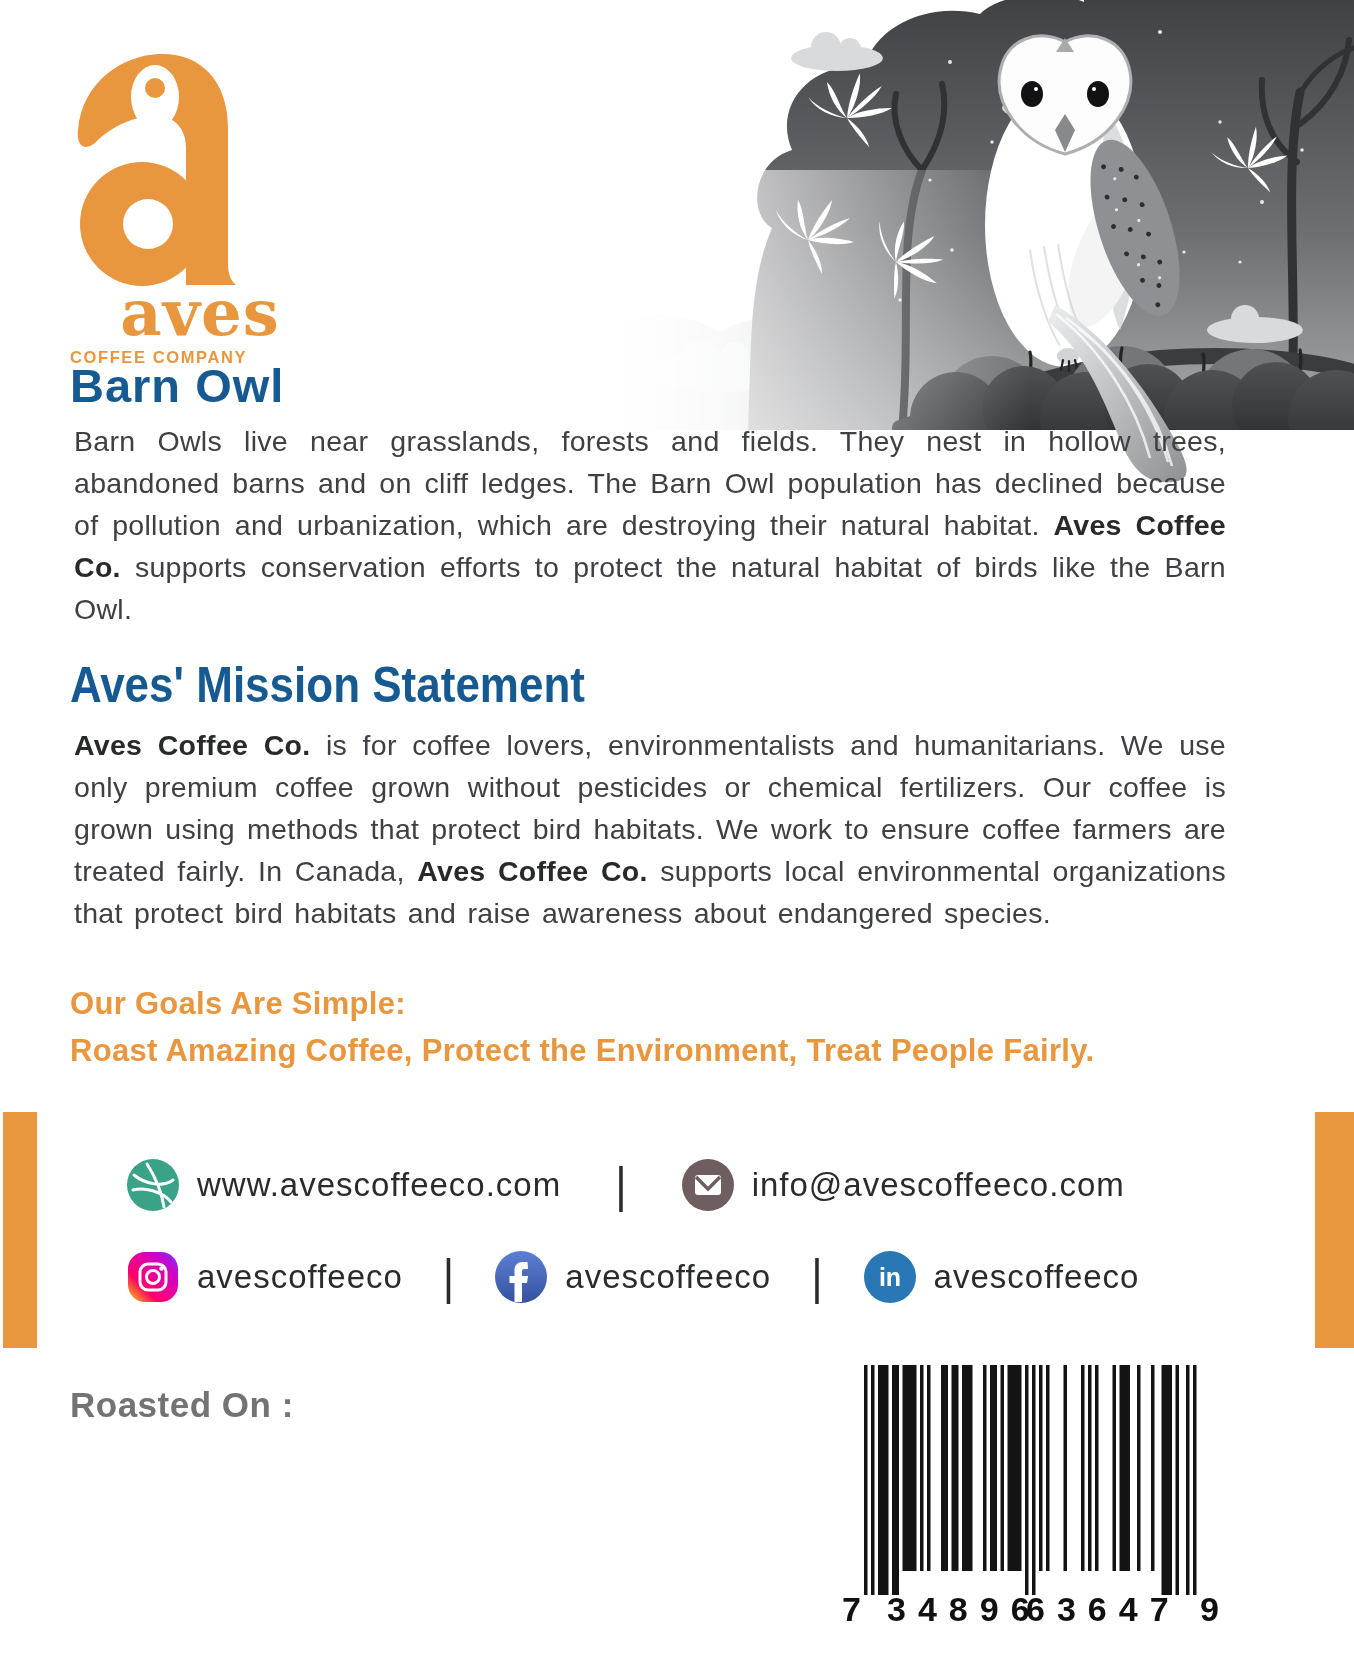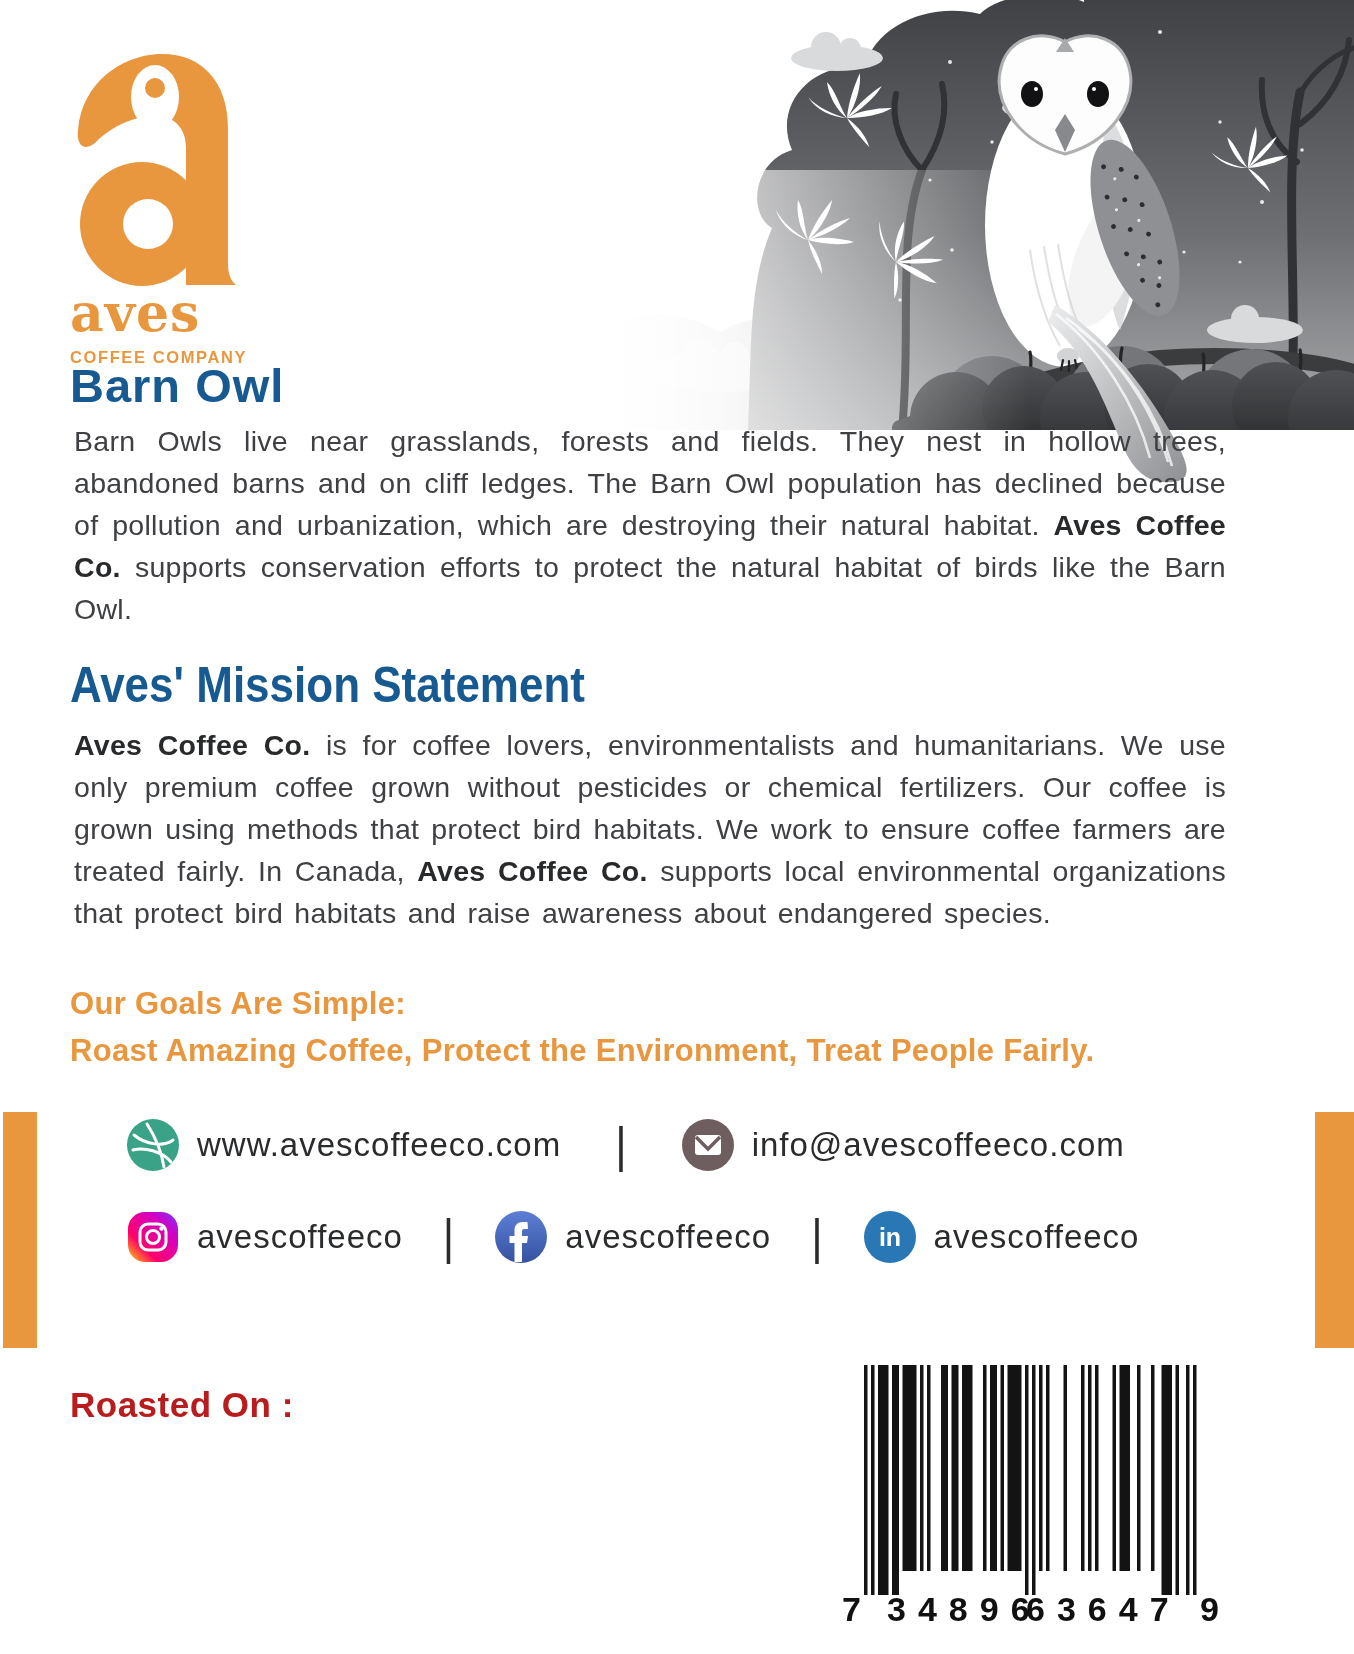--- a/index.html
+++ b/index.html
@@ -7,54 +7,54 @@
     position:relative;width:1354px;height:1654px;background:#fff;overflow:hidden;
     font-family:"Liberation Sans",sans-serif;color:var(--body-text,#3F4043);
   }
   
   .owl-art{position:absolute;top:0;right:0;width:754px;height:500px;display:block;}
   
   .logo{position:absolute;left:70px;top:52px;width:260px;}
   .logo-mark{display:block;}
   .logo-word{
     font-family:"DejaVu Serif","Liberation Serif",serif;font-weight:700;
-    font-size:52px;line-height:58px;color:var(--orange,#E8973F);letter-spacing:1px;margin-top:-4px;
+    font-size:64px;line-height:58px;color:var(--orange,#E8973F);letter-spacing:1px;margin-top:-4px;text-align:center;
   }
   .logo-tag{
     font-size:16.5px;font-weight:700;letter-spacing:1.6px;color:var(--orange,#E8973F);margin-top:6px;
   }
   
   .h-blue{position:absolute;left:70px;margin:0;color:var(--heading-blue,#175A92);font-weight:800;}
   .h1{top:358px;font-size:47px;letter-spacing:1px;}
   .h2{top:656px;font-size:50px;letter-spacing:0;transform:scaleX(.88);transform-origin:left;}
   .body{
     position:absolute;left:70px;width:1152px;margin:4px;
     font-size:28.5px;line-height:42px;text-align:justify;letter-spacing:.3px;word-spacing:3px;
     color:var(--body-text,#3F4043);
   }
   .body b{font-weight:700;color:#28292B;}
   .p1{top:416px;}
   .p2{top:720px;}
   .goals{position:absolute;left:70px;top:980px;color:var(--orange,#E8973F);font-weight:700;font-size:31px;line-height:47px;letter-spacing:.3px;}
   
-  .contact{position:absolute;left:126px;top:1118px;}
+  .contact{position:absolute;left:126px;top:1158px;}
   .contact-row{display:flex;align-items:center;}
   .contact-row + .contact-row{margin-top:38px;}
   .contact-item{display:flex;align-items:center;gap:17px;}
   .clabel{font-size:33px;letter-spacing:1px;color:#2A2B2D;}
   .sep{font-size:44px;font-weight:400;color:#2B2C2E;transform:scaleY(1.15);}
   .sep.wide{margin:0 54px;}
   .sep.mid{margin:0 40px;}
   .cicon{display:block;}
   
   .accent-bar{position:absolute;top:1112px;height:236px;background:var(--orange,#E8953C);}
   .accent-bar.left{left:3px;width:34px;}
   .accent-bar.right{right:0;width:39px;}
   
-  .roasted{position:absolute;left:70px;top:1385px;font-size:35px;font-weight:700;color:#b91c1c;letter-spacing:.5px;}
+  .roasted{position:absolute;left:70px;top:1385px;font-size:35px;font-weight:700;color:#737373;letter-spacing:.5px;}
   .address{position:absolute;left:70px;top:1505px;font-size:34px;line-height:54px;color:#3A3B3D;letter-spacing:.4px;}
   
   .barcode{position:absolute;left:840px;top:1365px;}
   .barcode rect{fill:#131313;}
   .bd{font-family:"Liberation Sans",sans-serif;font-size:34px;font-weight:700;fill:#111;}
   .bd.sp{letter-spacing:12px;}
 </style>
 </head>
 <body>
 

